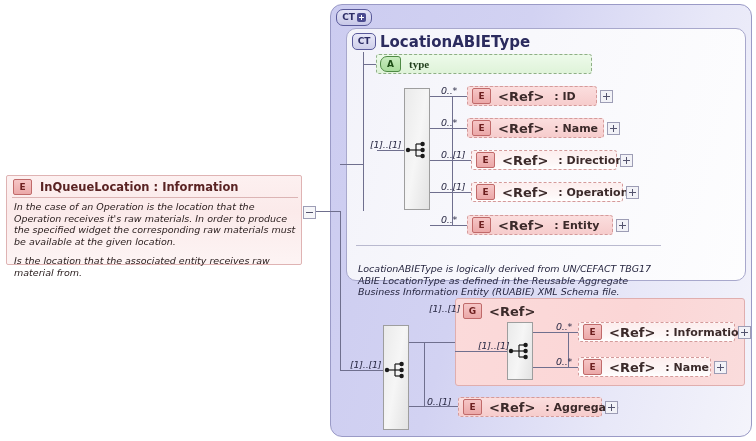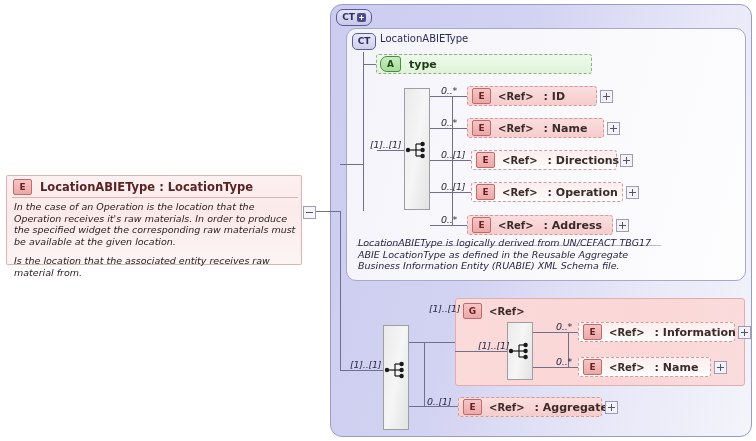--- a/index.html
+++ b/index.html
@@ -54,41 +54,41 @@
     content:"";position:absolute;background:#ffffff;
   }
   .plusmark::before{left:2px;top:4px;width:5px;height:1px;}
   .plusmark::after{left:4px;top:2px;width:1px;height:5px;}
 
   .hdr-title{
     position:absolute;font-size:12px;font-weight:bold;color:#2b2b5e;
     white-space:nowrap;
   }
   .hdr-title2{
-    position:absolute;font-size:10px;font-weight:normal;color:#2b2b5e;
+    position:absolute;font-size:15px;font-weight:bold;color:#2b2b5e;
     white-space:nowrap;
   }
 
   
   .attr-box{
     left:376px;top:54px;width:216px;height:20px;
     background:linear-gradient(#edfaea,#dff3d9);
     border:1px dashed #8fae86;
     border-radius:3px;
     display:flex;align-items:center;
   }
   .badge-a{
     width:19px;height:14px;margin-left:3px;
     border:1px solid #4f8a45;border-radius:7px 3px 3px 7px;
     background:linear-gradient(#c9ecc0,#a9dc9c);
     color:#1d4d16;font-size:9px;font-weight:bold;
     display:flex;align-items:center;justify-content:center;
     flex:0 0 auto;
   }
-  .attr-name{margin-left:8px;font-weight:bold;font-size:11px;color:#1f3d1a;}
+  .attr-name{margin-left:8px;font-weight:bold;font-size:11px;color:#1f3d1a;font-family:Liberation Serif, serif;}
   .attr-type{margin-left:22px;font-weight:bold;font-size:11px;color:#1f3d1a;}
 
   
   .eref{
     position:absolute;height:20px;box-sizing:border-box;
     border:1px dashed #d49a9a;
     border-radius:3px;
     display:flex;align-items:center;
   }
   .eref.solid{background:linear-gradient(#fbdede,#f6cccc);}
@@ -100,21 +100,21 @@
     color:#6d1f1f;font-size:9px;font-weight:bold;
     display:flex;align-items:center;justify-content:center;
   }
   .badge-g{
     width:17px;height:14px;flex:0 0 auto;
     border:1px solid #c06a6a;border-radius:2px;
     background:linear-gradient(#f6c6c6,#eba8a8);
     color:#6d1f1f;font-size:9px;font-weight:bold;
     display:flex;align-items:center;justify-content:center;
   }
-  .eref-ref{margin-left:7px;font-weight:bold;font-size:10px;color:#3b2a2a;white-space:nowrap;}
+  .eref-ref{margin-left:7px;font-weight:bold;font-size:13px;color:#3b2a2a;white-space:nowrap;}
   .eref-type{margin-left:10px;font-weight:bold;font-size:11px;color:#3b2a2a;white-space:nowrap;}
 
   
   .expand{
     position:absolute;width:11px;height:11px;
     border:1px solid #9d9db5;background:#f2f2f7;
   }
   .expand::before,.expand::after{content:"";position:absolute;background:#53536e;}
   .expand::before{left:2px;top:5px;width:7px;height:1px;}
   .expand::after{left:5px;top:2px;width:1px;height:7px;}
@@ -148,21 +148,21 @@
     white-space:nowrap;letter-spacing:-0.2px;
   }
 
   
   .ln{position:absolute;background:#6f6f8e;}
   .lnh{height:1px;}
   .lnv{width:1px;}
 
   
   .anno{
-    position:absolute;left:358px;top:237px;width:300px;
+    position:absolute;left:358px;top:263px;width:300px;
     font-style:italic;font-size:9.5px;line-height:11.5px;color:#25253f;
   }
   .anno-rule{position:absolute;left:356px;top:245px;width:305px;height:1px;background:#b9b9cf;}
 
   
   .doc-box{
     left:6px;top:175px;width:296px;height:90px;
     background:linear-gradient(#fdf0f0,#fbeaea 40%,#fdf4f4);
     border:1px solid #dfb3b3;
     border-radius:2px;
@@ -272,21 +272,21 @@
   </div>
   <div class="expand" style="left:626px;top:186px;"></div>
 
   <div class="ln lnh" style="left:430px;top:225px;width:38px;"></div>
   <div class="card" style="left:441px;top:214px;">0..*</div>
   <div class="eref solid" style="left:467px;top:215px;width:146px;">
     <span class="badge-e">
         <span>E</span>
       </span>
     <span class="eref-ref">&lt;Ref&gt;</span>
-    <span class="eref-type">: Address</span>
+    <span class="eref-type">: Entity</span>
   </div>
   <div class="expand" style="left:616px;top:219px;"></div>
 
   <div class="anno-rule"></div>
   <div class="anno">LocationABIEType is logically derived from UN/CEFACT TBG17 ABIE LocationType as defined in the Reusable Aggregate Business Information Entity (RUABIE) XML Schema file.</div>
 
   <div class="abs seqbar" style="left:383px;top:325px;width:26px;height:105px;"></div>
   <svg class="seqicon" style="left:384px;top:360px;" viewBox="0 0 24 20">
     <circle cx="3" cy="10" r="2.2" fill="#1a1a1a"></circle>
     <line x1="5" y1="10" x2="11" y2="10" stroke="#1a1a1a" stroke-width="1.2"></line>
@@ -366,21 +366,21 @@
     <span class="eref-ref">&lt;Ref&gt;</span>
     <span class="eref-type">: Aggregate</span>
   </div>
   <div class="expand" style="left:605px;top:401px;"></div>
 
   <div class="abs doc-box">
     <div class="doc-head">
       <span class="badge-e" style="margin-left:6px;">
           <span>E</span>
         </span>
-      <span class="doc-title">LocationABIEType : LocationType</span>
+      <span class="doc-title">InQueueLocation : Information</span>
     </div>
     <div class="doc-sep"></div>
     <div class="doc-body">
       <p class="doc-p">In the case of an Operation is the location that the Operation receives it's raw materials. In order to produce the specified widget the corresponding raw materials must be available at the given location.</p>
       <p class="doc-p">Is the location that the associated entity receives raw material from.</p>
     </div>
   </div>
   <div class="collapse" style="left:303px;top:206px;"></div>
 
 </div>

